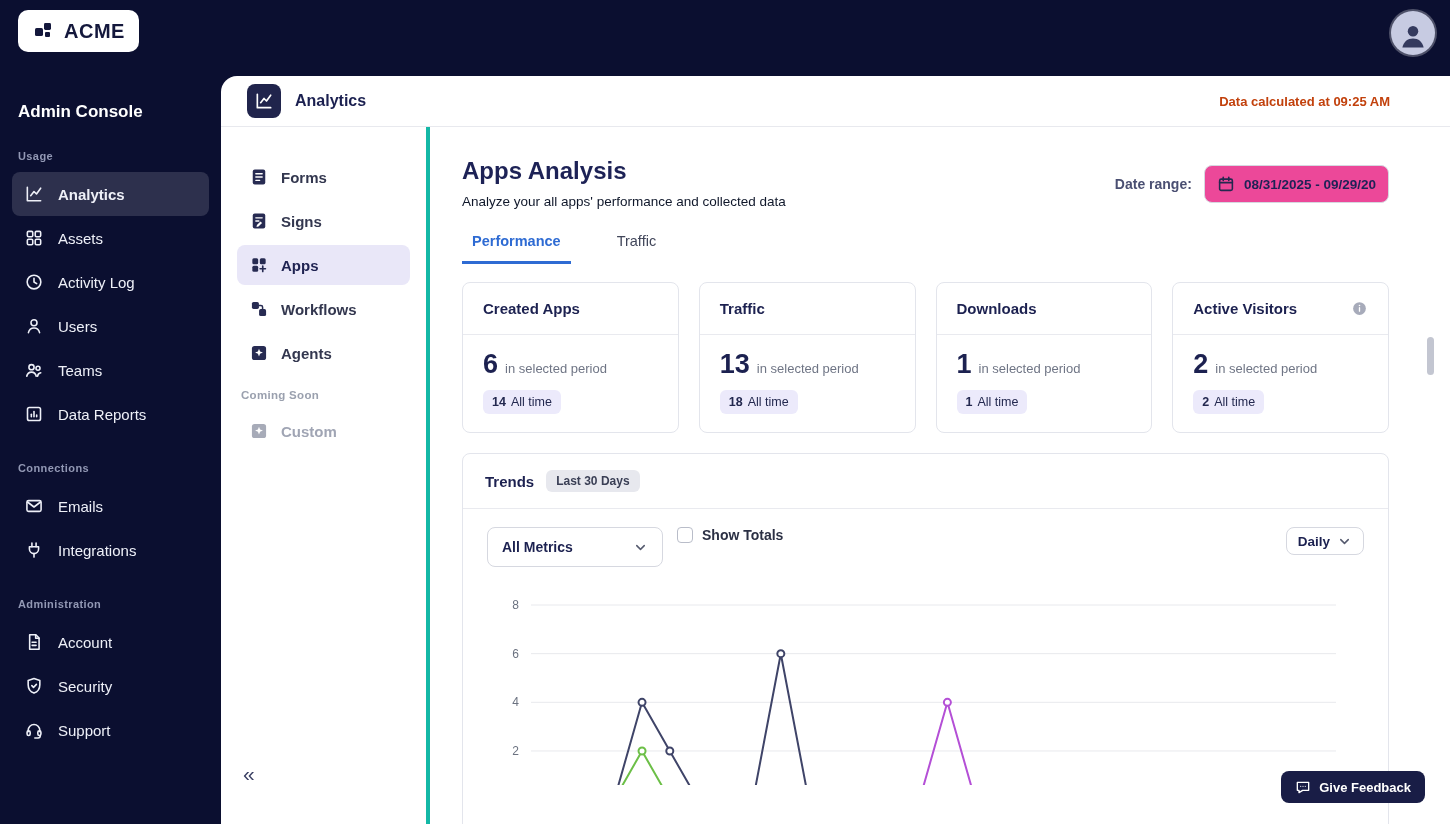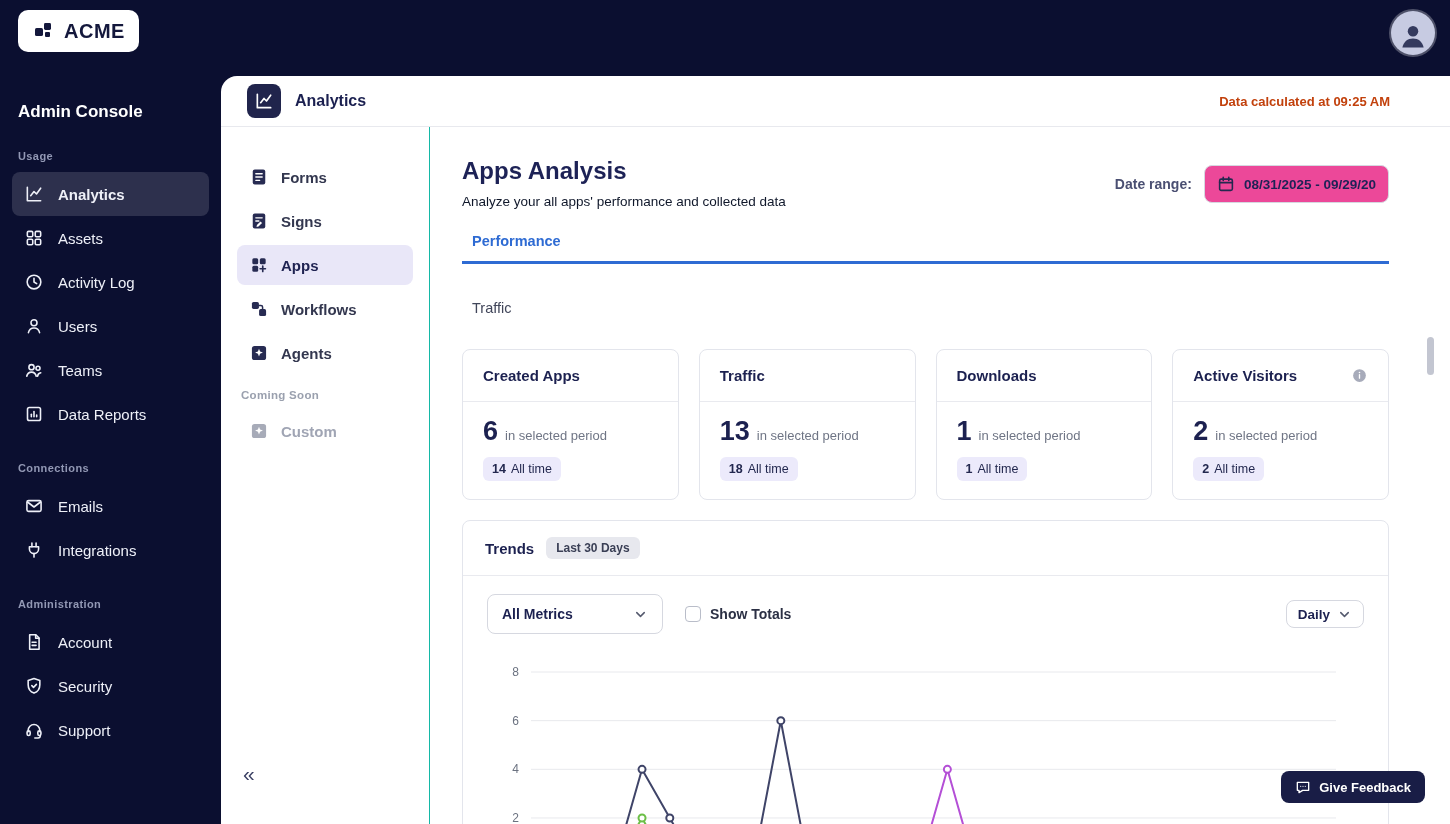--- a/index.html
+++ b/index.html
@@ -35,21 +35,21 @@
     border-bottom:1px solid #e8e9ee; }
   .module-icon { width:34px; height:34px; border-radius:8px; background:#20244c; color:#ffffff;
     display:flex; align-items:center; justify-content:center; }
   .module-icon svg { width:20px; height:20px; }
   .module-title { margin-left:14px; font-size:16px; font-weight:700; color:#1b2050; }
   .calc-status { margin-left:auto; font-size:13px; font-weight:700; color:#c2410c; }
 
   .main-body { display:flex; height:calc(100% - 51px); }
 
   
-  .subnav { width:209px; flex:0 0 209px; border-right:1px solid #14b8a6; padding:30px 16px 0 16px; position:relative; }
+  .subnav { width:209px; flex:0 0 209px; border-right:4px solid #14b8a6; padding:30px 16px 0 16px; position:relative; }
   .subnav-item { height:40px; margin-bottom:4px; display:flex; align-items:center; gap:12px; padding:0 12px;
     border-radius:8px; font-size:15px; font-weight:600; color:#33374f; cursor:pointer; }
   .subnav-item.active { background:#e9e7f8; color:#1f2352; font-weight:700; }
   .subnav-item.disabled { color:#a0a5b4; cursor:default; }
   .subnav-item .icon { width:20px; height:20px; flex:0 0 20px; color:#272b52; }
   .subnav-item.disabled .icon { color:#a7abb8; }
   .subnav-item .icon svg { width:20px; height:20px; }
   .coming-soon { font-size:11.5px; font-weight:700; letter-spacing:.3px; color:#9aa0ae; margin:16px 4px 10px 4px; }
   .collapse-btn { position:absolute; left:22px; bottom:40px; background:none; border:none; font-size:21px;
     color:#3a3f63; cursor:pointer; line-height:1; }
@@ -60,21 +60,21 @@
   h1.page-title { font-size:24px; font-weight:800; color:#1d2256; }
   .page-subtitle { margin-top:9px; font-size:13.5px; color:#0f172a; }
   .date-range { display:flex; align-items:center; gap:12px; margin-top:8px; }
   .date-range-label { font-size:14px; font-weight:600; color:#4a4f72; }
   .date-box { height:38px; border:1px solid #d6d8e0; border-radius:8px; background:#ec4899;
     display:flex; align-items:center; gap:9px; padding:0 12px; cursor:pointer; max-width:210px; }
   .date-box .icon { width:18px; height:18px; color:#23284f; }
   .date-box .icon svg { width:18px; height:18px; }
   .date-value { font-size:13.5px; font-weight:600; color:#1d2256; white-space:nowrap; overflow:hidden; }
 
-  .tabs { display:flex; gap:36px; margin-top:24px;flex-direction:column; }
+  .tabs { display:flex; gap:36px; margin-top:24px; }
   .tab { padding:0 10px 12px 10px; font-size:14.5px; font-weight:500; color:#41465a; cursor:pointer;
     border-bottom:3px solid transparent; }
   .tab.active { color:#2e6bd3; font-weight:700; border-bottom-color:#2e6bd3; }
 
   .stats { display:grid; grid-template-columns:repeat(4,1fr); gap:20px; margin-top:18px; }
   .card { border:1px solid #e3e5ec; border-radius:8px; background:#fff; }
   .card-head { padding:17px 20px; display:flex; align-items:center; justify-content:space-between;
     border-bottom:1px solid #e9eaef; }
   .card-title { font-size:15px; font-weight:700; color:#1c2150; }
   .card-head .info { width:17px; height:17px; cursor:pointer; }
@@ -85,21 +85,21 @@
   .period { font-size:13px; color:#6f7585; }
   .alltime-badge { display:inline-flex; align-items:center; gap:5px; margin-top:12px; background:#eceafb;
     border-radius:6px; padding:5px 9px; font-size:12.5px; color:#23284f; }
   .alltime-badge b { font-weight:700; }
 
   
   .trends-card { margin-top:20px; border:1px solid #e3e5ec; border-radius:8px; background:#fff; height:500px; }
   .trends-head { padding:16px 22px; display:flex; align-items:center; gap:12px; border-bottom:1px solid #e9eaef; }
   .trends-title { font-size:15px; font-weight:700; color:#1c2150; }
   .trends-badge { background:#e7e8ee; border-radius:6px; padding:4px 10px; font-size:12px; font-weight:600; color:#3a3f55; }
-  .controls { padding:18px 24px 0 24px; display:flex; align-items:center; gap:22px; }
+  .controls { padding:18px 24px 0 24px; display:flex; align-items:flex-start; gap:14px; }
   .select { border:1px solid #d6d8e0; border-radius:8px; height:40px; display:flex; align-items:center;
     justify-content:space-between; padding:0 14px; cursor:pointer; background:#fff; }
   .select.metrics { width:176px; font-size:14px; font-weight:700; color:#1c2150; }
   .select.small { margin-left:auto; height:28px; padding:12px 11px; font-size:13.5px; font-weight:600; color:#1c2150; gap:7px; }
   .select .chev { width:15px; height:15px; color:#555a6e; }
   .select .chev svg { width:15px; height:15px; }
   .checkbox-row { display:flex; align-items:center; gap:9px; cursor:pointer; }
   .checkbox { width:16px; height:16px; border:1.5px solid #b9bdc9; border-radius:4px; background:#fff; }
   .checkbox-label { font-size:14px; font-weight:600; color:#2b3044; }
   .chart-wrap { margin:22px 24px 0 24px; height:196px; overflow:hidden; position:relative; }

